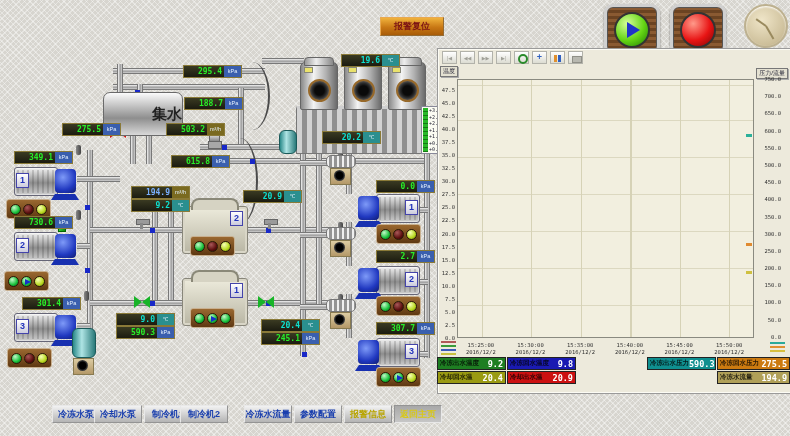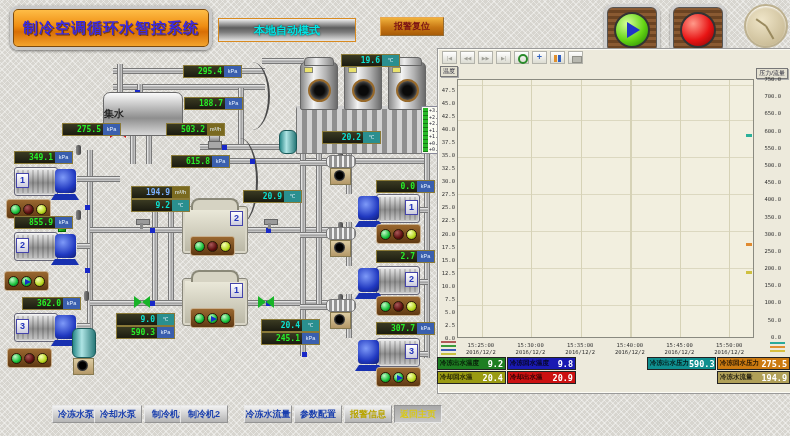--- a/index.html
+++ b/index.html
@@ -56,21 +56,21 @@
   .tvalve{position:absolute;width:12px;height:10px}
   .tvalve::before{content:"";position:absolute;left:0;top:0;width:12px;height:4px;background:#9a9a9a;border:1px solid #666}
   .tvalve::after{content:"";position:absolute;left:4px;top:4px;width:3px;height:6px;background:#888}
   .cvalve{position:absolute;width:12px;height:14px}
   .cvalve::before{content:"";position:absolute;left:1px;top:0;width:9px;height:6px;background:linear-gradient(#ddd,#888);border:1px solid #666}
   .cvalve::after{content:"";position:absolute;left:0;top:7px;width:12px;height:6px;background:#a8a8a8;border:1px solid #666}
   .gvstub{position:absolute;width:6px;height:12px;background:linear-gradient(90deg,#3c3,#181);border:1px solid #060}
   
   .tank{position:absolute;border-radius:7px;border:1px solid #6a6a6a;
     background:linear-gradient(180deg,#fbfbfb,#8e8e8e 60%,#d9d9d9);
-    display:flex;align-items:center;justify-content:flex-start;font-size:10px;font-weight:bold;color:#222}
+    display:flex;align-items:center;justify-content:flex-end;font-size:15px;font-weight:bold;color:#222}
   .pump{position:absolute;width:66px;height:36px}
   .motor{position:absolute;top:3px;width:42px;height:27px;border:1px solid #667;border-radius:3px;
     background:linear-gradient(180deg,#f2f2f2,#8e8e8e 55%,#cfcfcf);
     box-shadow:inset 0 0 0 1px rgba(255,255,255,.4)}
   .motor::after{content:"";position:absolute;inset:2px;background:repeating-linear-gradient(90deg,rgba(0,0,0,.14) 0 2px,transparent 2px 5px)}
   .badge{position:absolute;width:11px;height:13px;background:linear-gradient(#fff,#ccd);border:1px solid #44a;
     color:#2233bb;font-size:9px;line-height:13px;font-weight:bold;text-align:center;z-index:2}
   .phead{position:absolute;top:5px;width:21px;height:24px;border-radius:4px;
     background:radial-gradient(circle at 38% 35%,#7e9af8,#2038c0 62%,#101c70)}
   .pbase{position:absolute;bottom:0;width:28px;height:6px;background:#1830b0;clip-path:polygon(14% 0,86% 0,100% 100%,0 100%)}
@@ -155,24 +155,20 @@
     background:linear-gradient(180deg,#f2f2f2,#b4b4b4);font-size:9px;font-weight:bold;color:#1a3fae;
     cursor:pointer;padding:0;font-family:"Liberation Sans",sans-serif}
   .nav-btn.alarm{color:#b8a400}
   .nav-btn.pressed{border-style:inset;background:linear-gradient(180deg,#a8a8a8,#c6c6c6);color:#d8c818}
 </style>
 </head>
 <body>
 
 <div class="screen">
 
-  <div class="title-banner">
-      <span>制冷空调循环水智控系统</span>
-    </div>
-  <div class="mode-display">本地自动模式</div>
   <button class="alarm-reset">报警复位</button>
   <div class="wood-btn" style="left:604px;top:4px">
       <div class="ball green">
         <div class="tri"></div>
       </div>
     </div>
   <div class="wood-btn" style="left:670px;top:4px">
       <div class="ball red"></div>
     </div>
   <div class="clock"></div>
@@ -371,25 +367,25 @@
 
   <div class="disp" style="left:62px;top:123px">
       <span class="v">275.5</span>
       <span class="u">kPa</span>
     </div>
   <div class="disp" style="left:14px;top:151px">
       <span class="v">349.1</span>
       <span class="u">kPa</span>
     </div>
   <div class="disp" style="left:14px;top:216px">
-      <span class="v">855.9</span>
+      <span class="v">730.6</span>
       <span class="u">kPa</span>
     </div>
   <div class="disp" style="left:22px;top:297px">
-      <span class="v">362.0</span>
+      <span class="v">301.4</span>
       <span class="u">kPa</span>
     </div>
   <div class="disp" style="left:183px;top:65px">
       <span class="v">295.4</span>
       <span class="u">kPa</span>
     </div>
   <div class="disp" style="left:184px;top:97px">
       <span class="v">188.7</span>
       <span class="u">kPa</span>
     </div>

